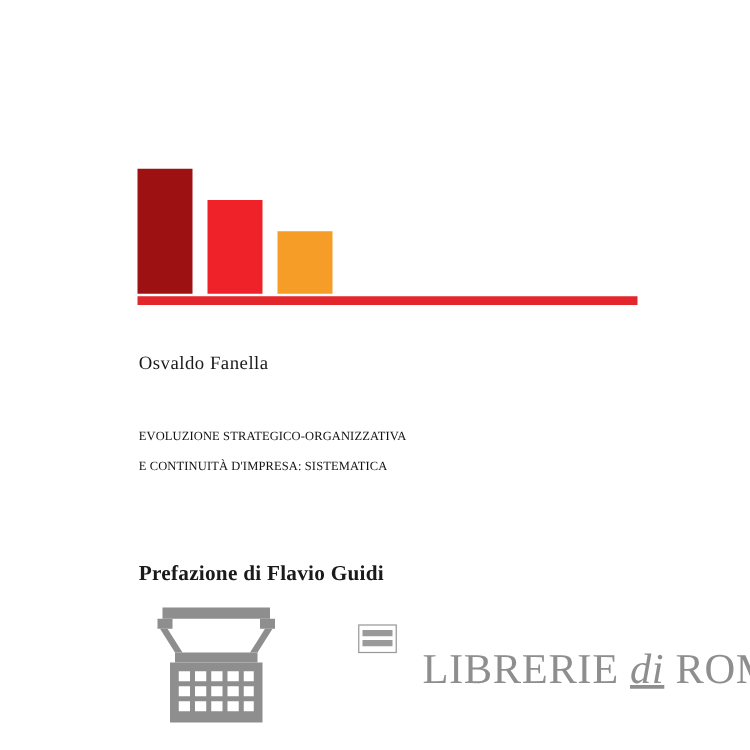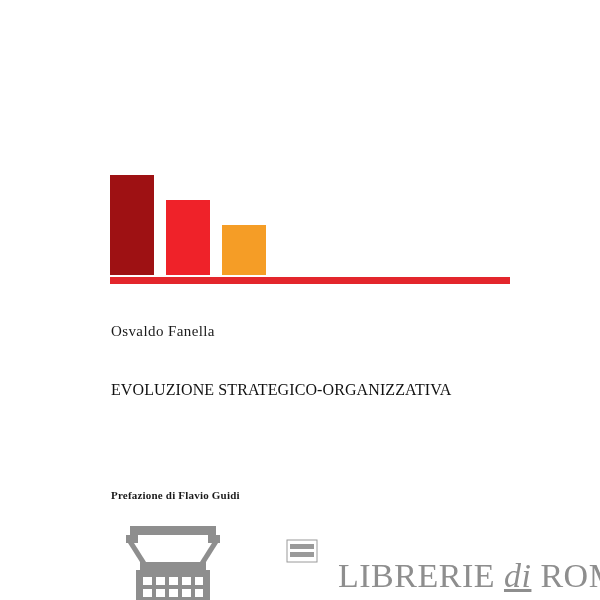--- a/index.html
+++ b/index.html
@@ -15,21 +15,20 @@
     position: relative;
   }
 
   .cover {
     position: absolute;
     left: 0;
     top: 0;
     width: 600px;
     height: 448px;
     background: #ffffff;
-    margin-top: 40px;
   }
 
   
   .bars {
     position: absolute;
     left: 110px;
     top: 130px;
     width: 400px;
     height: 105px;
   }
@@ -71,35 +70,35 @@
     top: 283px;
     font-size: 15px;
     letter-spacing: 0.4px;
     color: #1a1a1a;
   }
   .title {
     position: absolute;
     left: 111px;
     top: 338px;
     width: 400px;
-    font-size: 16px;
+    font-size: 10px;
     line-height: 24px;
     letter-spacing: 0.1px;
     color: #111111;
     text-transform: uppercase;
   }
   .title .line {
     display: block;
     white-space: nowrap;
   }
   .preface {
     position: absolute;
     left: 111px;
     top: 449px;
-    font-size: 11px;
+    font-size: 17px;
     font-weight: bold;
     letter-spacing: 0.2px;
     color: #1a1a1a;
   }
 
   
   .watermark {
     position: absolute;
     left: 110px;
     top: 480px;
@@ -147,20 +146,21 @@
     <div class="bar bar-2"></div>
     <div class="bar bar-3"></div>
   </div>
 
   <div class="rule"></div>
 
   <div class="author">Osvaldo Fanella</div>
 
   <div class="title">
     <span class="line">EVOLUZIONE STRATEGICO-ORGANIZZATIVA</span>
+    <span class="line">E CONTINUITÀ D'IMPRESA: SISTEMATICA</span>
   </div>
 
   <div class="preface">Prefazione di Flavio Guidi</div>
 
   <div class="watermark">
     <div class="wm-icon">
       <svg width="110" height="105" viewBox="0 0 110 105" xmlns="http://www.w3.org/2000/svg">
         <g fill="#8e8e8e">
 
           <rect x="10" y="4" width="86" height="9"></rect>

